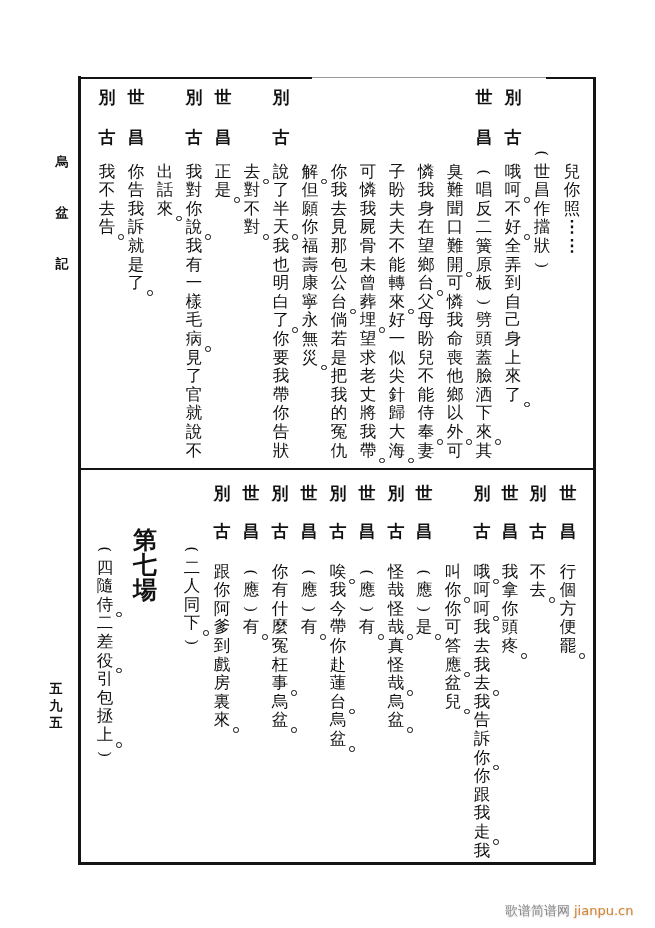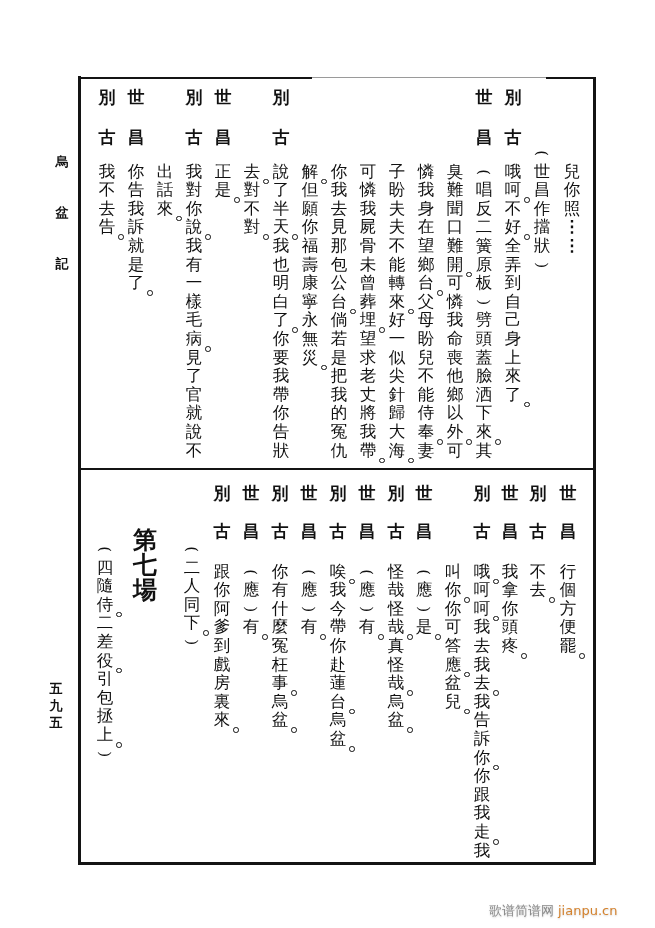--- a/index.html
+++ b/index.html
@@ -38,21 +38,21 @@
 
   .heading { top:527px; width:30px; }
   .heading .ch { width:30px; height:25px; line-height:25px; font-size:24px; font-weight:bold; }
 
   .margin-title { left:50px; top:135.5px; }
   .margin-title .ch { height:51px; line-height:51px; font-size:13px; font-weight:bold; }
   .page-number { left:44px; top:680px; }
   .page-number .ch { height:17px; line-height:17px; font-size:13px; font-weight:bold; }
 
   .watermark {
-    position:absolute; left:489px; top:902px; font-size:13px; white-space:nowrap;
+    position:absolute; left:505px; top:902px; font-size:13px; white-space:nowrap;
     text-shadow:0 1px 2px rgba(0,0,0,0.18);
   }
   .watermark .cn { color:#8a8a8a; font-family:"DejaVu Sans", sans-serif; }
   .watermark .en { color:#d4822e; font-family:"DejaVu Sans", sans-serif; margin-left:4px; }
 </style>
 </head>
 <body>
 
 <div class="frame-line" style="left:78px;top:76px;width:3px;height:789px;"></div>
 <div class="frame-line" style="left:593px;top:78px;width:3px;height:787px;"></div>

